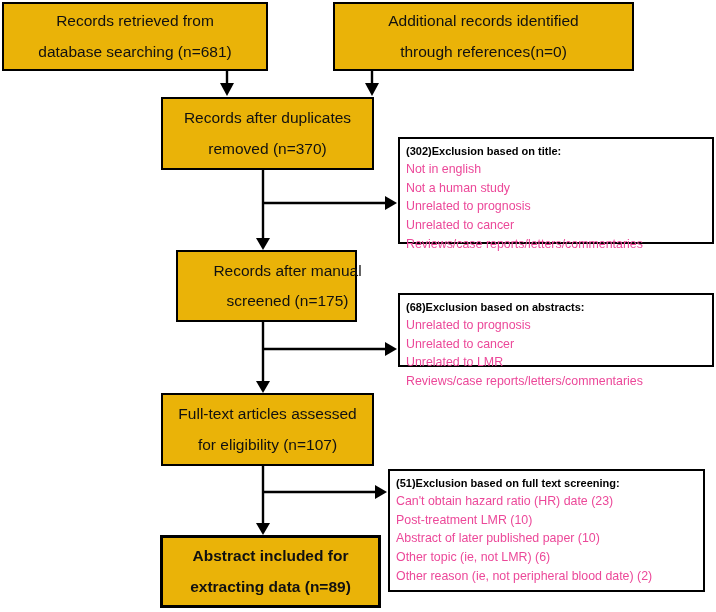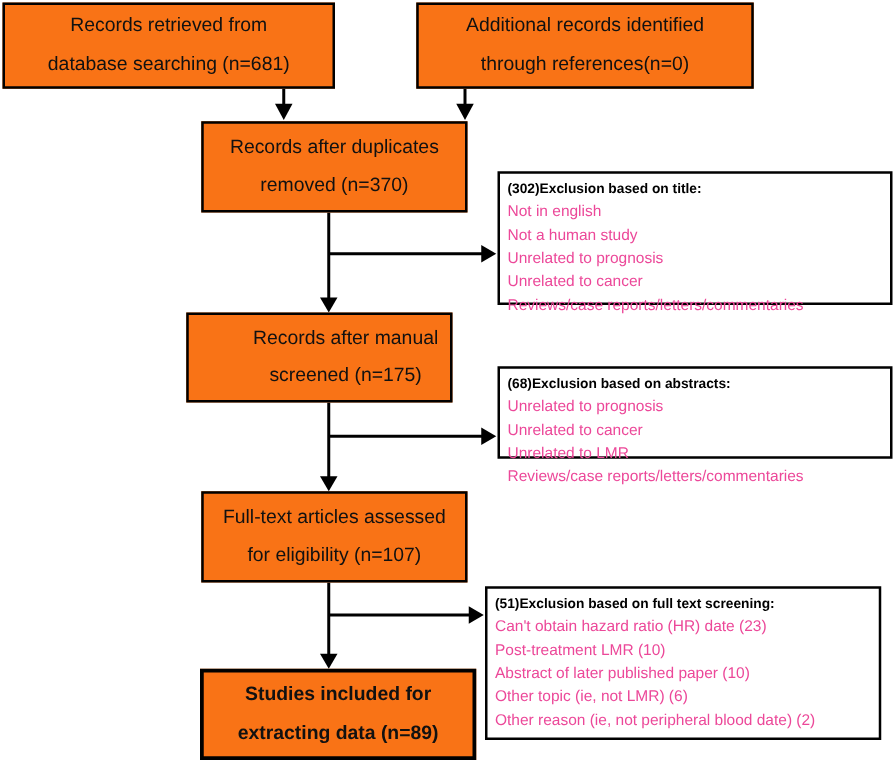--- a/index.html
+++ b/index.html
@@ -16,21 +16,21 @@
     position: relative;
     width: 716px;
     height: 612px;
     background: #ffffff;
     overflow: hidden;
   }
   .box {
     position: absolute;
     box-sizing: border-box;
     border: 2px solid #000000;
-    background: #f97316;
+    background: #eab308;
     display: flex;
     flex-direction: column;
     align-items: center;
     justify-content: center;
   }
   .box .line {
     font-size: 15.5px;
     line-height: 1.05;
     white-space: nowrap;
     text-align: center;
@@ -116,42 +116,42 @@
 
     <line x1="263" y1="492" x2="376" y2="492"></line>
     <polygon points="375,485 387,492 375,499"></polygon>
   </svg>
 
   <div class="box" style="left:2px; top:2px; width:266px; height:69px;">
     <div class="line">Records retrieved from</div>
     <div class="line">database searching (n=681)</div>
   </div>
 
-  <div class="box" style="left:333px; top:2px; width:270px; height:69px;">
+  <div class="box" style="left:333px; top:2px; width:301px; height:69px;">
     <div class="line">Additional records identified</div>
     <div class="line">through references(n=0)</div>
   </div>
 
   <div class="box" style="left:161px; top:97px; width:213px; height:73px;">
     <div class="line">Records after duplicates</div>
     <div class="line">removed (n=370)</div>
   </div>
 
-  <div class="box" style="left:149px; top:250px; width:213px; height:72px;padding-left:42px;">
+  <div class="box" style="left:176px; top:250px; width:181px; height:72px;padding-left:42px;">
     <div class="line">Records after manual</div>
     <div class="line">screened (n=175)</div>
   </div>
 
   <div class="box" style="left:161px; top:393px; width:213px; height:73px;">
     <div class="line">Full-text articles assessed</div>
     <div class="line">for eligibility (n=107)</div>
   </div>
 
   <div class="box thick" style="left:160px; top:535px; width:221px; height:73px;">
-    <div class="line">Studies included for</div>
+    <div class="line">Abstract included for</div>
     <div class="line">extracting data (n=89)</div>
   </div>
 
   <div class="excl" style="left:398px; top:137px; width:316px; height:107px;">
     <div class="ehead">(302)Exclusion based on title:</div>
     <div class="eitem">Not in english</div>
     <div class="eitem">Not a human study</div>
     <div class="eitem">Unrelated to prognosis</div>
     <div class="eitem">Unrelated to cancer</div>
     <div class="eitem">Reviews/case reports/letters/commentaries</div>

